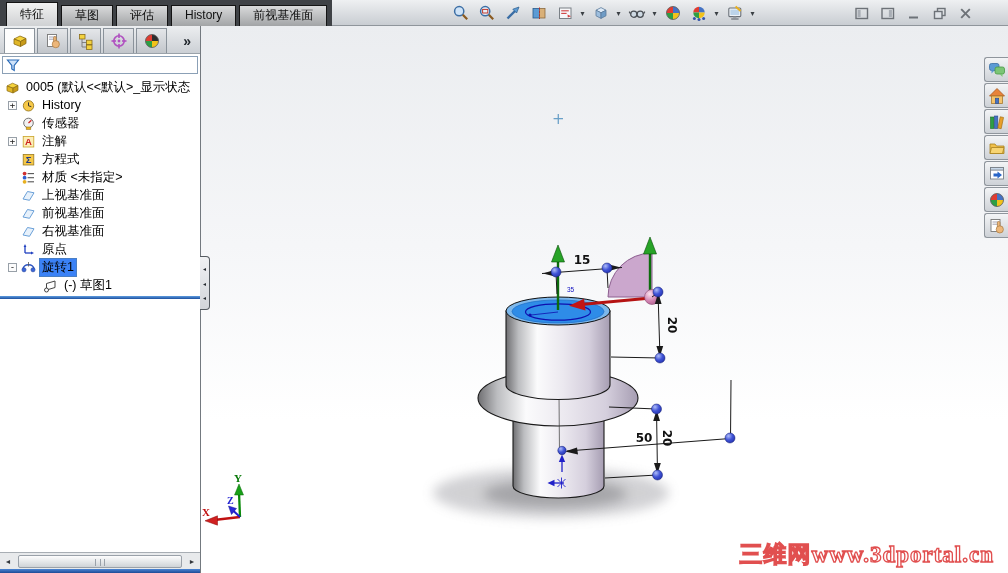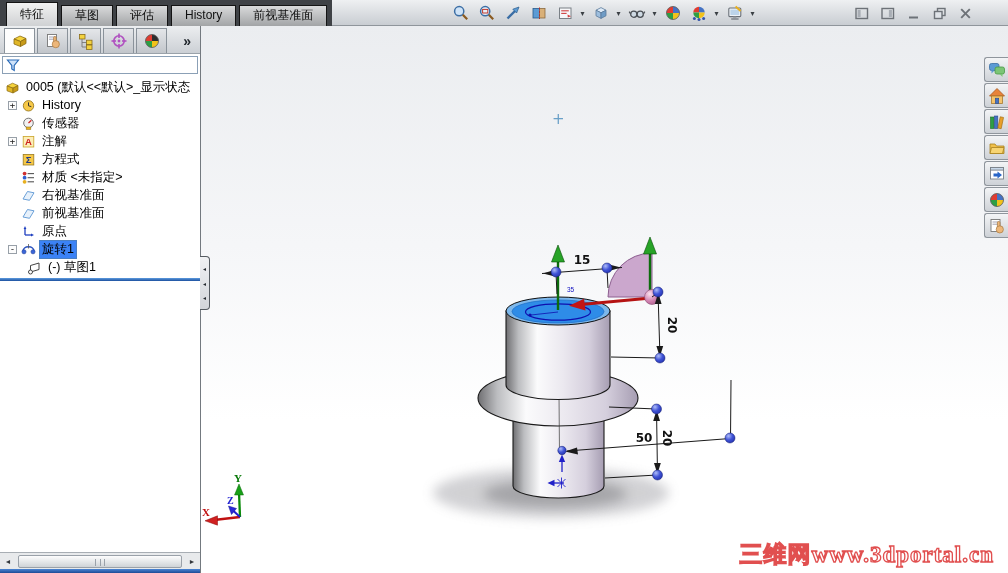--- a/index.html
+++ b/index.html
@@ -29,21 +29,21 @@
     display:flex; align-items:flex-end; gap:2px; padding:2px 4px 0 4px; }
   .mtab { width:31px; height:25px; border:1px solid #8a929a; border-bottom:none;
     background:linear-gradient(#e4e6e9,#c2c6cb); display:flex; align-items:center; justify-content:center; }
   .mtab.active { background:#fdfdfd; }
   #mgr-overflow { margin-left:auto; margin-right:5px; font-size:14px; font-weight:bold; color:#20262c; align-self:center; }
   #filterrow { margin:2px 2px 1px 2px; height:18px; border:1px solid #8ba0b6;
     display:flex; align-items:center; padding-left:3px; background:#fff; }
   #tree { flex:1; padding-top:3px; font-size:12.5px; color:#000; overflow:hidden; position:relative; }
   .trow { height:18px; display:flex; align-items:center; padding-left:8px; white-space:nowrap; cursor:default; }
   .trow.root { padding-left:5px; }
-  .trow.child { padding-left:27px; }
+  .trow.child { padding-left:43px; }
   .expand { width:9px; height:9px; border:1px solid #98a0a8; background:#fcfcfc; color:#202020;
     font-size:9px; line-height:7px; text-align:center; margin-right:4px; flex:none; font-family:"DejaVu Sans Mono",monospace; }
   .exp-spacer { width:13px; flex:none; }
   .ticon { width:15px; height:15px; margin-right:4px; flex:none; }
   .tlabel { padding:0 2px; }
   .tlabel.selected { background:#3b82f6; outline:1px solid #4a7fc4; }
   #rollback { height:3px; margin-top:2px; background:linear-gradient(#5d9ce0,#1c4f9e); }
   #hscroll { height:17px; border-top:1px solid #a8aeb4; background:#e8eaec; display:flex; align-items:center; }
   .sbarrow { width:16px; height:15px; font-size:7px; color:#33383d; display:flex; align-items:center; justify-content:center; }
   #sbthumb { flex:1; height:13px; margin:0 2px; background:linear-gradient(#fdfdfd,#cfd3d7);
@@ -314,28 +314,35 @@
           <circle cx="3.6" cy="11.8" r="1.9" fill="#e8b020"></circle>
             <line x1="6.6" y1="11.8" x2="13" y2="11.8" stroke="#555" stroke-width="1.1"></line>
         </svg>
         <span class="tlabel">材质 &lt;未指定&gt;</span>
       </div>
       <div class="trow">
         <span class="exp-spacer"></span>
         <svg class="ticon" viewBox="0 0 15 15">
           <polygon points="2,11 6.5,3.5 13,4.8 8.5,12.3" fill="rgba(160,200,240,0.25)" stroke="#6aa0d8" stroke-width="1"></polygon>
         </svg>
+        <span class="tlabel">上视基准面</span>
+      </div>
+      <div class="trow">
+        <span class="exp-spacer"></span>
+        <svg class="ticon" viewBox="0 0 15 15">
+          <polygon points="2,11 6.5,3.5 13,4.8 8.5,12.3" fill="rgba(160,200,240,0.25)" stroke="#6aa0d8" stroke-width="1"></polygon>
+        </svg>
+        <span class="tlabel">前视基准面</span>
+      </div>
+      <div class="trow">
+        <span class="exp-spacer"></span>
+        <svg class="ticon" viewBox="0 0 15 15">
+          <polygon points="2,11 6.5,3.5 13,4.8 8.5,12.3" fill="rgba(160,200,240,0.25)" stroke="#6aa0d8" stroke-width="1"></polygon>
+        </svg>
         <span class="tlabel">右视基准面</span>
-      </div>
-      <div class="trow">
-        <span class="exp-spacer"></span>
-        <svg class="ticon" viewBox="0 0 15 15">
-          <polygon points="2,11 6.5,3.5 13,4.8 8.5,12.3" fill="rgba(160,200,240,0.25)" stroke="#6aa0d8" stroke-width="1"></polygon>
-        </svg>
-        <span class="tlabel">前视基准面</span>
       </div>
       <div class="trow">
         <span class="exp-spacer"></span>
         <svg class="ticon" viewBox="0 0 15 15">
           <line x1="4" y1="11" x2="4" y2="4" stroke="#2040c0" stroke-width="1.3"></line>
           <polygon points="4,2 2.6,5 5.4,5" fill="#2040c0"></polygon>
           <line x1="4" y1="11" x2="11" y2="11" stroke="#2040c0" stroke-width="1.3"></line>
           <polygon points="13,11 10,9.6 10,12.4" fill="#2040c0"></polygon>
         </svg>
         <span class="tlabel">原点</span>

